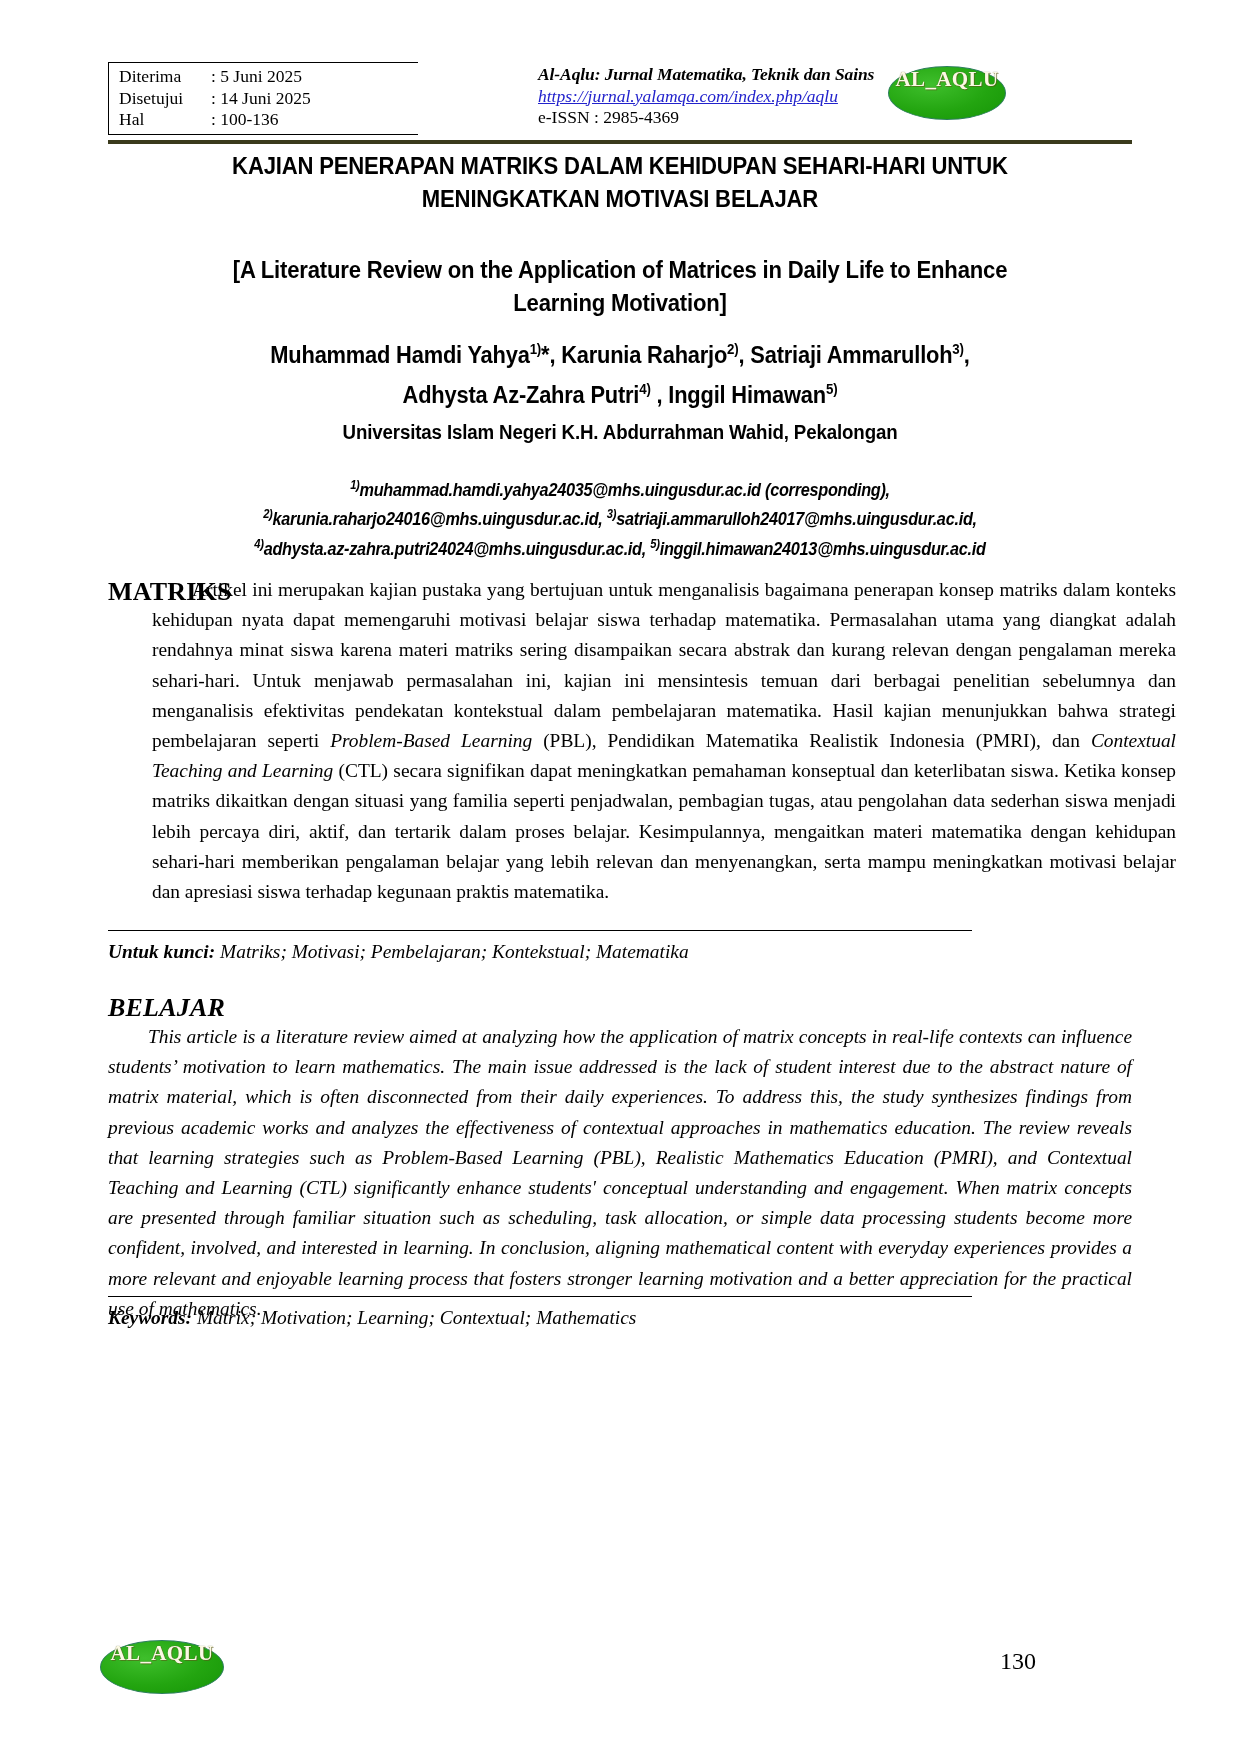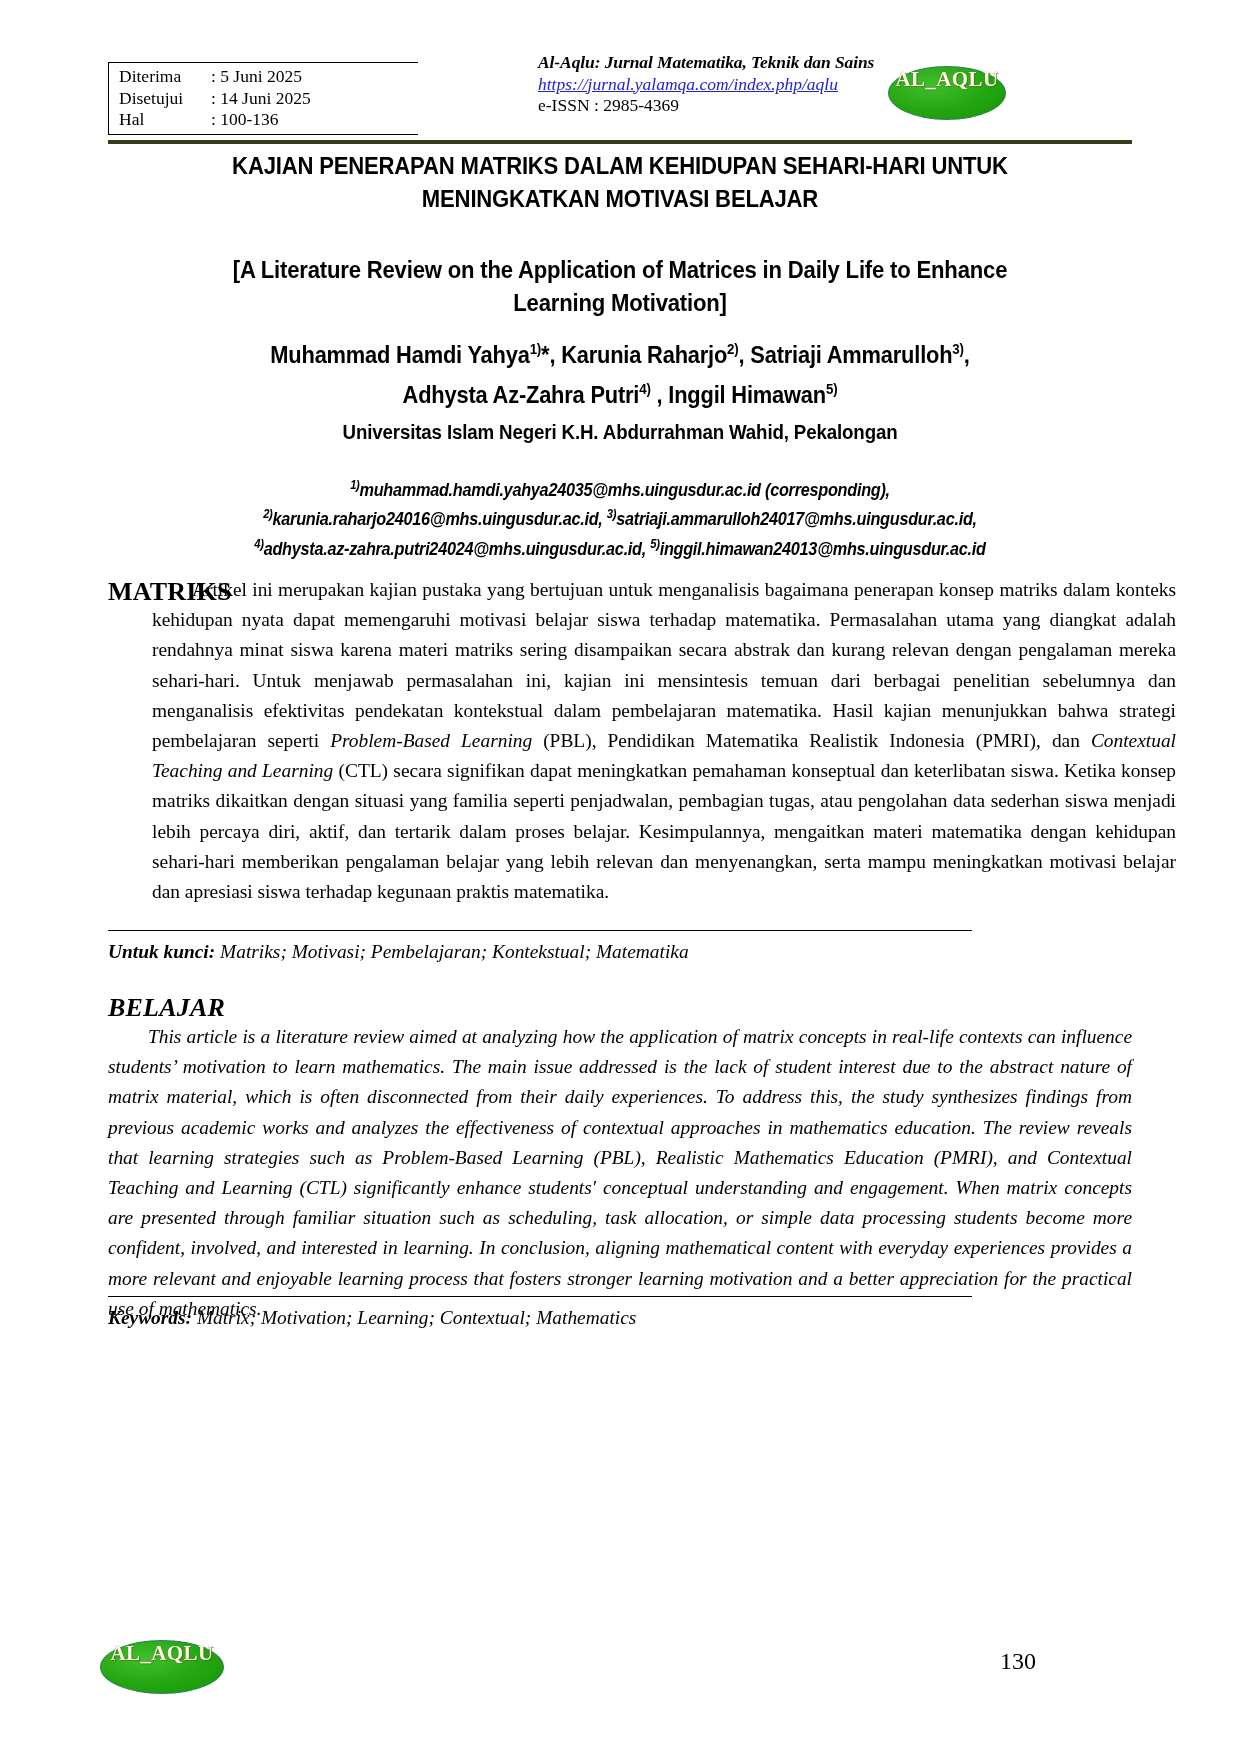--- a/index.html
+++ b/index.html
@@ -50,21 +50,21 @@
     font-size: 17.5px;
     line-height: 21.5px;
     white-space: nowrap;
   }
   .meta-label { width: 92px; flex: 0 0 92px; }
   .meta-value { flex: 1 1 auto; }
 
   .journal-info {
     position: absolute;
     left: 430px;
-    top: 0px;
+    top: 12px;
     width: 430px;
     font-size: 17.5px;
     line-height: 21.5px;
   }
   .journal-title {
     font-weight: bold;
     font-style: italic;
     font-size: 17.5px;
     letter-spacing: -0.1px;
   }

